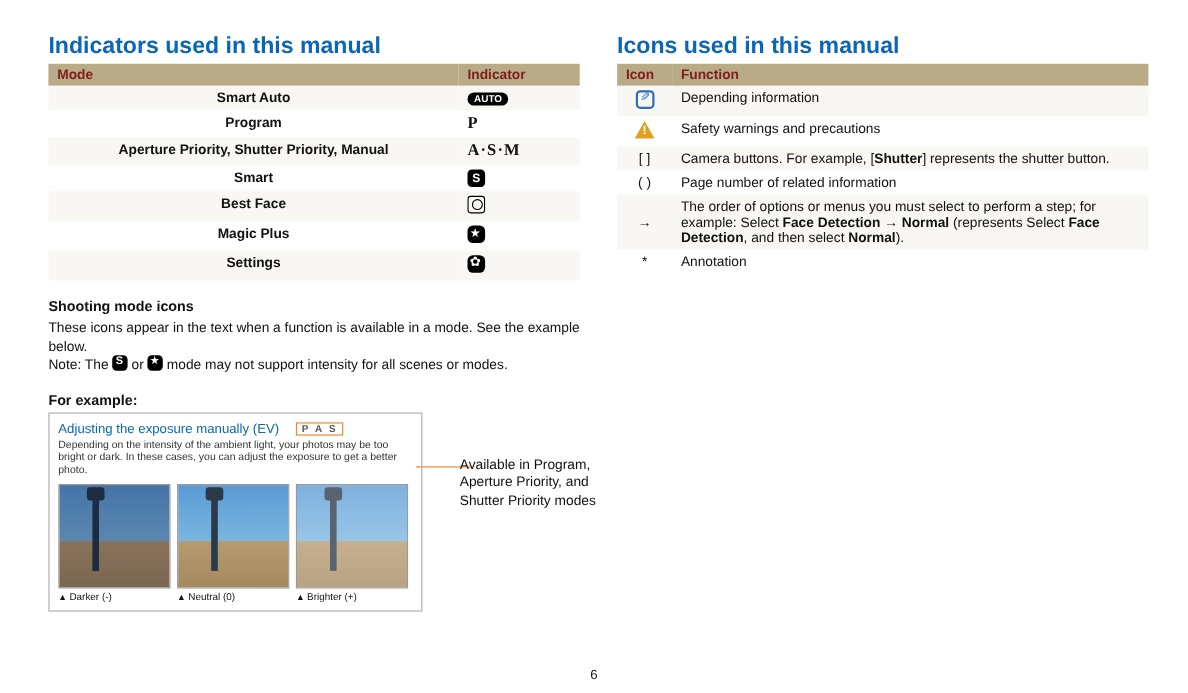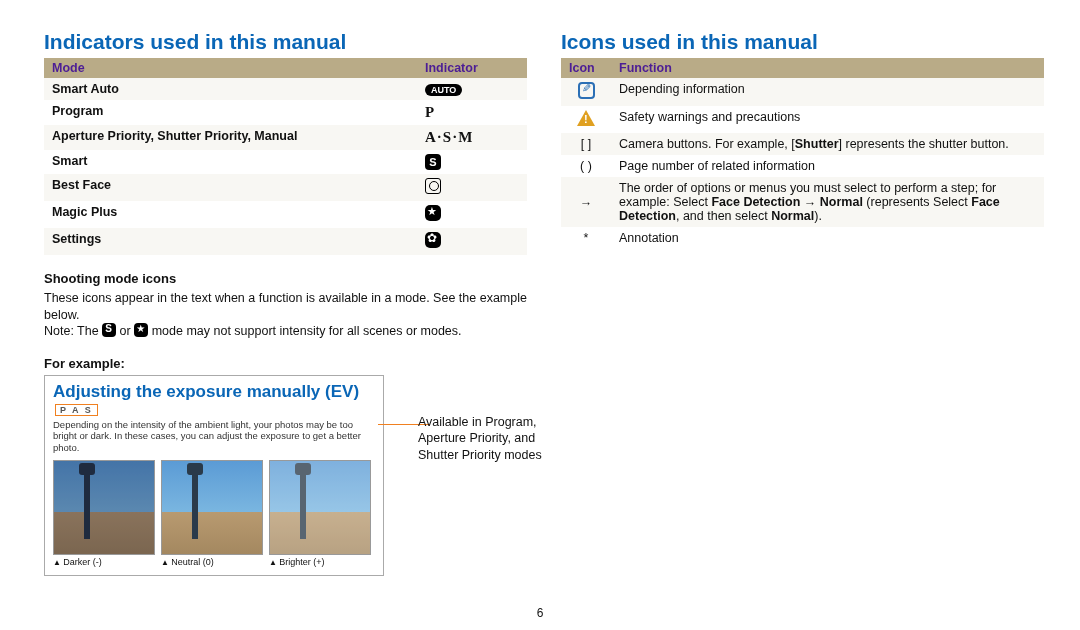--- a/index.html
+++ b/index.html
@@ -21,32 +21,32 @@
     font-weight: 700;
     margin-bottom: 4px;
   }
   table.ind {
     width: 100%;
     border-collapse: collapse;
     font-size: 12.5px;
   }
   table.ind th {
     background: #b9ab87;
-    color: #4c1d95;
+    color: #7f1d1d;
     font-weight: 700;
     text-align: left;
     padding: 3px 8px;
   }
   table.ind td {
     padding: 4px 8px;
     vertical-align: top;
   }
   table.ind tbody tr:nth-child(odd) td { background: #f8f7f3; }
   table.ind tbody tr:nth-child(even) td { background: #fff; }
-  .mode-col { font-weight: 700; }
+  .mode-col { font-weight: 700; text-align: center; }
   .ind-col { width: 110px; text-align: left; }
   .icon-col { width: 50px; text-align: center; }
   .icon-pill {
     display: inline-block;
     background: #000; color: #fff;
     font-size: 9px; font-weight: 700;
     border-radius: 8px;
     padding: 1px 6px;
   }
   .icon-pm { font-family: "Times New Roman", serif; font-weight: 700; font-size: 15px; letter-spacing: 1px; }
@@ -87,24 +87,24 @@
   }
   .inline-icon-s::after { content:"S"; color:#fff; font-size:10px; font-weight:700; position:absolute; left:3px; top:-1px;}
   .inline-icon-star::after { content:"★"; color:#fff; font-size:10px; position:absolute; left:2px; top:-1px;}
   .example-box {
     border: 1px solid #aaa;
     margin-top: 4px;
     padding: 6px 8px 8px 8px;
     width: 340px;
     position: relative;
   }
-  .ex-title { color:#0a66b6; font-size:17px; font-weight:700; display:inline; }
+  .ex-title { color:#0a66b6; font-size:12px; font-weight:400; display:inline; }
   .mode-badge {
     display:inline-block; border:1px solid #f08020; padding:0 4px;
-    font-size:9px; font-weight:700; color:#555; letter-spacing:2px; margin-left:2px;
+    font-size:9px; font-weight:700; color:#555; letter-spacing:2px; margin-left:12px;
     vertical-align: 1px;
   }
   .ex-desc { font-size:9.5px; color:#333; line-height:1.25; margin-top:2px; }
   .thumbs { display:flex; gap:6px; margin-top:6px; }
   .thumb {
     width: 102px; height: 95px; border:1px solid #999; position:relative;
     background: linear-gradient(to bottom, #5b9bd5 0%, #7ab6e0 55%, #b89a70 55%, #a48860 100%);
     overflow:hidden;
   }
   .thumb.dark::after { content:""; position:absolute; inset:0; background:rgba(0,0,30,0.25);}

